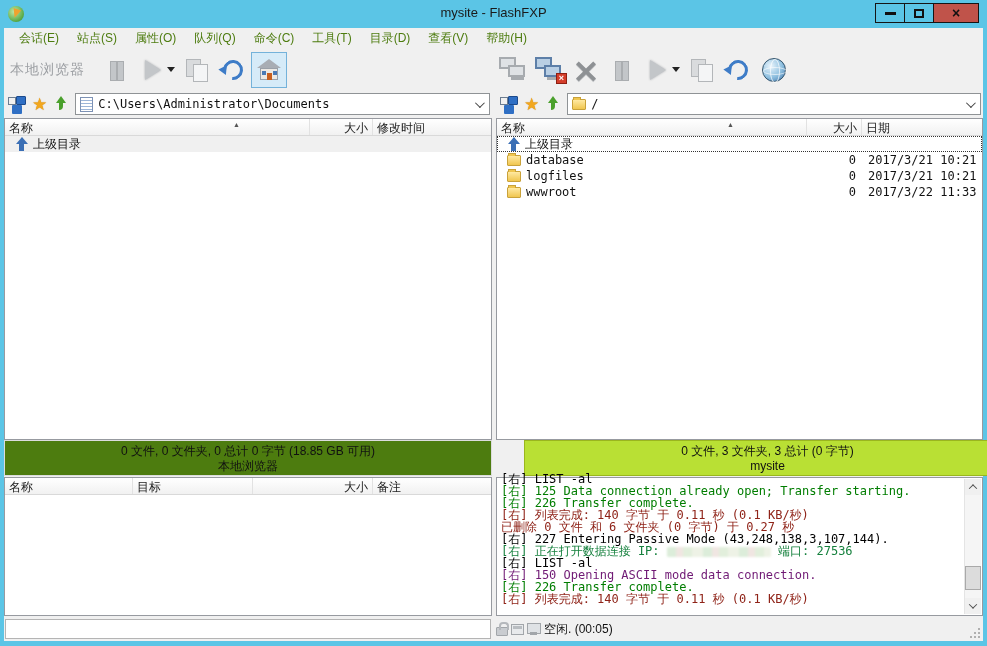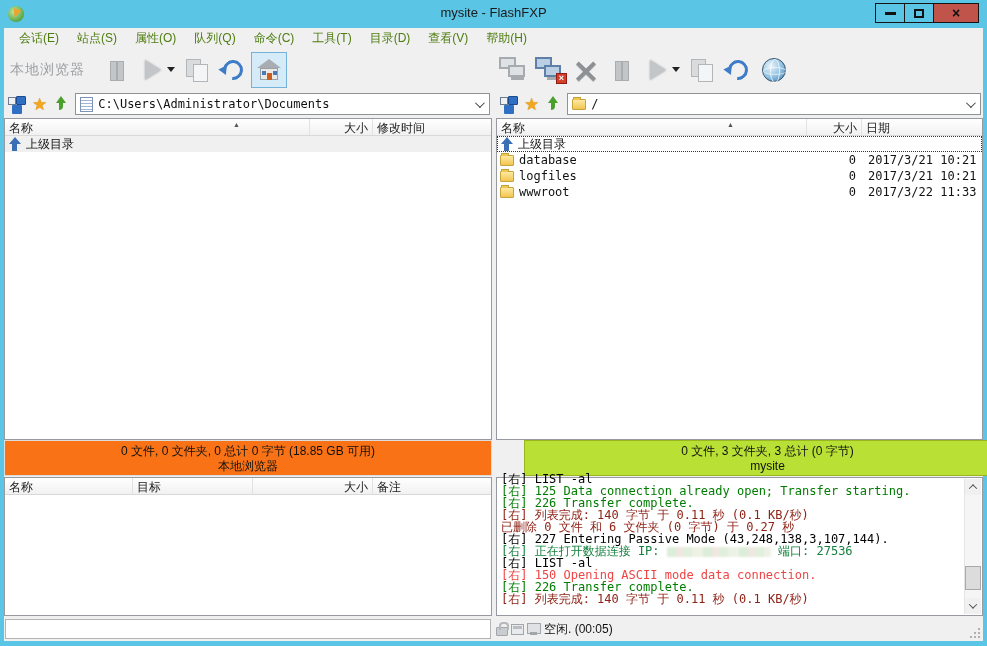--- a/index.html
+++ b/index.html
@@ -92,21 +92,21 @@
   .flist{position:absolute;top:90px;height:322px;background:#fff;border:1px solid #979aa0;}
   .hdr{position:relative;height:17px;background:linear-gradient(#ffffff,#f1f1f1);border-bottom:1px solid #d9d9d9;color:#222;}
   .hcell{position:absolute;top:0;bottom:0;padding:1px 4px;border-right:1px solid #e2e2e2;white-space:nowrap;}
   .hcell.right{text-align:right;}
   .sortmark{position:absolute;top:2px;font-size:7px;color:#555;}
   .lbody{position:absolute;left:0;right:0;top:17px;bottom:0;overflow:hidden;}
   .lrow{position:relative;height:16px;line-height:16px;white-space:nowrap;}
   .lrow.shaded{background:#f0f0f0;}
   .lrow.focused{outline:1px dotted #333;outline-offset:-1px;}
   .lrow .cell{position:absolute;top:0;height:16px;}
-  .lrow .c-name{display:flex;align-items:center;gap:5px;padding-left:3px;}
+  .lrow .c-name{display:flex;align-items:center;gap:5px;padding-left:10px;}
   .lrow .nm{font-family:"DejaVu Sans Mono","Liberation Mono",monospace;font-size:12px;}
   .lrow .c-size,.lrow .c-date{font-family:"DejaVu Sans Mono","Liberation Mono",monospace;font-size:12px;}
   .lrow .c-size{text-align:right;}
   .ic-updir{position:relative;width:13px;height:14px;flex:0 0 auto;}
   .ic-updir::before{content:"";position:absolute;left:1px;top:0;border-left:6px solid transparent;border-right:6px solid transparent;border-bottom:7px solid #3b6fb5;}
   .ic-updir::after{content:"";position:absolute;left:4px;top:7px;width:5px;height:7px;background:#3b6fb5;}
 
   
   .pane-local .h-name{left:0;width:305px;} .pane-local .h-size{left:305px;width:63px;} .pane-local .h-date{left:368px;right:0;border-right:none;}
   .pane-local .c-name{left:0;width:305px;} .pane-local .c-size{left:305px;width:57px;} .pane-local .c-date{left:374px;right:0;}
@@ -114,21 +114,21 @@
   
   .pane-remote .h-name{left:0;width:310px;} .pane-remote .h-size{left:310px;width:55px;} .pane-remote .h-date{left:365px;right:0;border-right:none;}
   .pane-remote .c-name{left:0;width:310px;} .pane-remote .c-size{left:310px;width:49px;} .pane-remote .c-date{left:371px;right:16px;}
   .pane-remote .sortmark{left:230px;}
   
   .pane-queue .h-name{left:0;width:128px;} .pane-queue .h-target{left:128px;width:120px;} .pane-queue .h-size{left:248px;width:120px;} .pane-queue .h-note{left:368px;right:0;border-right:none;}
 
   
   .strip{position:absolute;top:412px;height:36px;text-align:center;padding-top:2px;}
   .strip .l1{line-height:16px;} .strip .l2{line-height:15px;}
-  .strip-local{background:#f97316;border:1px solid #dcdcdc;}
+  .strip-local{background:#4d7c0f;border:1px solid #dcdcdc;}
   .strip-remote{border:1px solid #9ab61e;color:#111;}
 
   
   .bpane{position:absolute;top:449px;height:139px;background:#fff;border:1px solid #979aa0;}
   .logwrap{position:absolute;left:1px;top:1px;right:18px;bottom:1px;overflow:hidden;padding-left:3px;}
   .logline{font-family:"DejaVu Sans Mono","Liberation Mono",monospace;font-size:12px;line-height:12px;white-space:nowrap;}
   .logcensor{display:inline-block;width:104px;height:10px;vertical-align:middle;border-radius:1px;
     background:linear-gradient(90deg,#dcedda 0 25%,#f0e6e2 25% 45%,#e2efdc 45% 70%,#eef2e6 70% 100%);background-size:36px 10px;filter:blur(1px);}
   
   .vscroll{position:absolute;top:1px;right:1px;bottom:1px;width:17px;background:#f5f5f5;border-left:1px solid #e4e4e4;}
@@ -366,21 +366,21 @@
     <div class="bpane colR">
       <div class="logwrap" id="logwrap" style="margin-top:-6px;">
           <div class="logline" style="color: rgb(0, 0, 0);">[右] LIST -al</div>
           <div class="logline" style="color: rgb(0, 125, 0);">[右] 125 Data connection already open; Transfer starting.</div>
           <div class="logline" style="color: rgb(0, 125, 0);">[右] 226 Transfer complete.</div>
           <div class="logline" style="color: rgb(143, 35, 24);">[右] 列表完成: 140 字节 于 0.11 秒 (0.1 KB/秒)</div>
           <div class="logline" style="color: rgb(143, 35, 24);">已删除 0 文件 和 6 文件夹 (0 字节) 于 0.27 秒</div>
           <div class="logline" style="color: #000000;">[右] 227 Entering Passive Mode (43,248,138,3,107,144).</div>
           <div class="logline" style="color: #15803d;"><span>[右] 正在打开数据连接 IP: </span><span class="logcensor"></span><span> 端口: 27536</span></div>
           <div class="logline" style="color: rgb(0, 0, 0);">[右] LIST -al</div>
-          <div class="logline" style="color: #ef4444;">[右] 150 Opening ASCII mode data connection.</div>
+          <div class="logline" style="color: #701a75;">[右] 150 Opening ASCII mode data connection.</div>
           <div class="logline" style="color: rgb(0, 125, 0);">[右] 226 Transfer complete.</div>
           <div class="logline" style="color: rgb(143, 35, 24);">[右] 列表完成: 140 字节 于 0.11 秒 (0.1 KB/秒)</div>
         </div>
       <div class="vscroll">
         <div class="sb-btn sb-up">
             <span class="sb-chev"></span>
           </div>
         <div class="sb-thumb"></div>
         <div class="sb-btn sb-down">
             <span class="sb-chev"></span>

